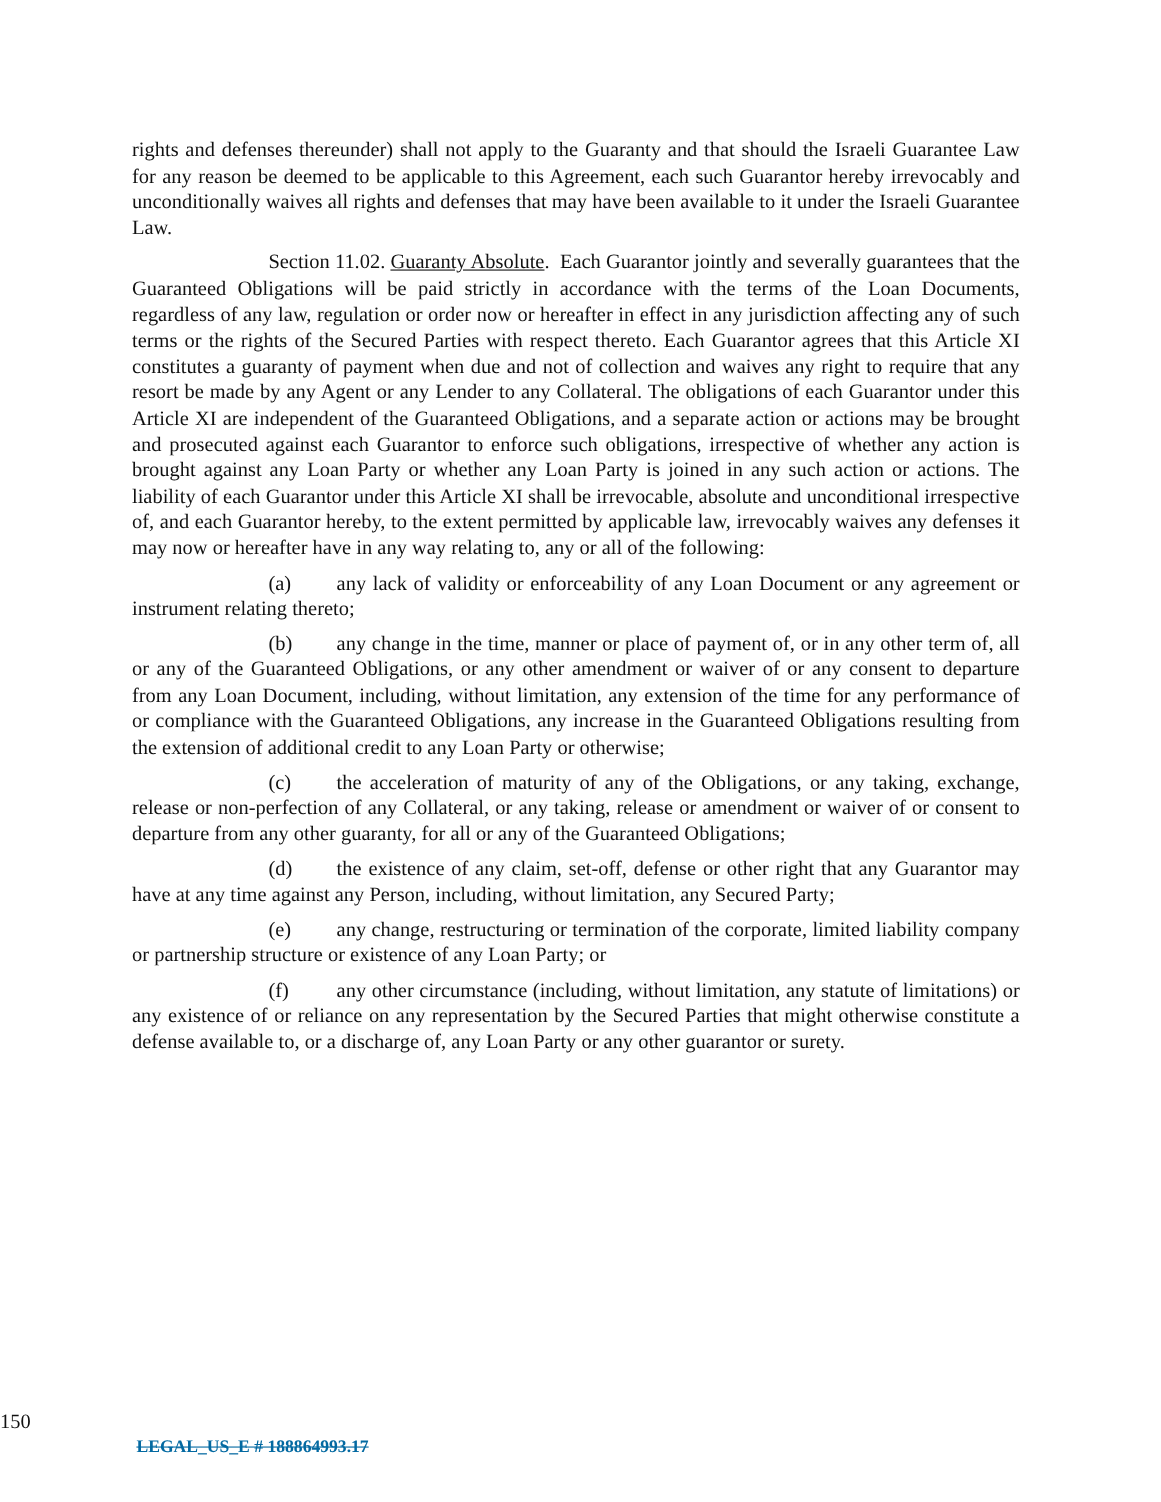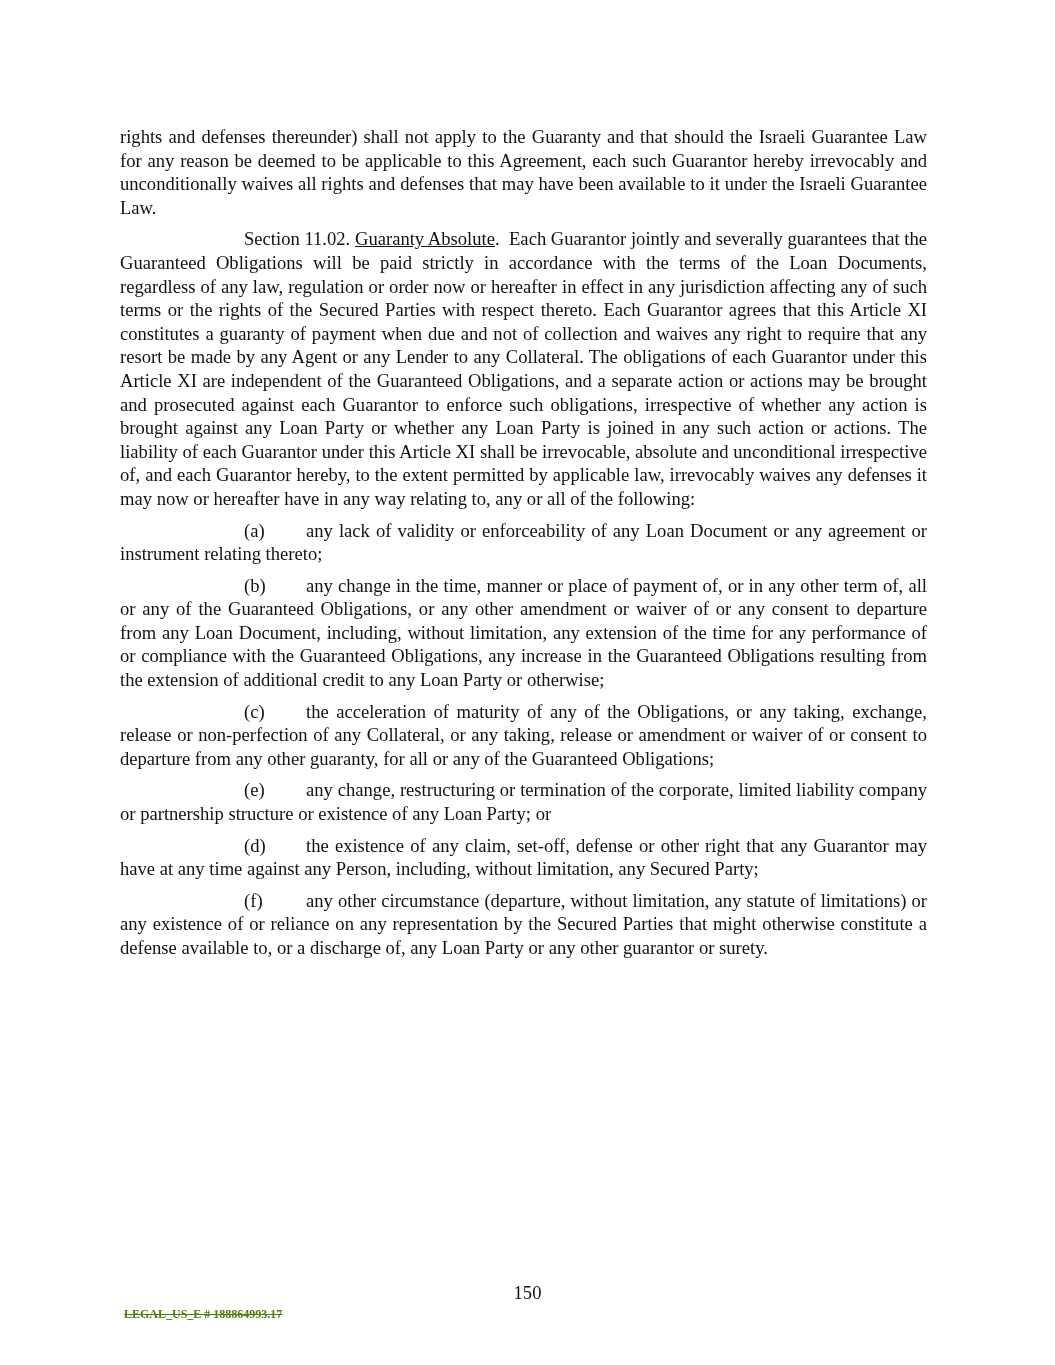--- a/index.html
+++ b/index.html
@@ -9,45 +9,45 @@
       font-family: "Liberation Serif", serif; font-size: 18.6px; line-height: 23.6px;
       color: #111111;
     }
     .para { margin: 0; text-align: justify; }
     .gap { margin-top: 8px; }
     .indent-section { text-indent: 124px; }
     .clause { text-indent: 124px; }
     .clause .label { display: inline-block; text-indent: 0; width: 62px; }
     .u { text-decoration: underline; }
     .page-number {
-      position: absolute; left: 0; width: 1055px; top: 1282px; text-align: center;
+      position: absolute; left: 0; width: 1055px; top: 1282px; text-align: left;
       font-family: "Liberation Serif", serif; font-size: 18.6px; color: #111111;
     }
     .doc-id {
       position: absolute; left: 124px; top: 1307px;
-      font-family: "Liberation Serif", serif; font-size: 12px; font-weight: bold;
-      color: #4d7c0f; text-decoration: line-through;
+      font-family: "Liberation Serif", serif; font-size: 16px; font-weight: bold;
+      color: #0369a1; text-decoration: line-through;
     }
   </style>
 </head>
 <body>
 
 <div class="page">
   <p class="para">rights and defenses thereunder) shall not apply to the Guaranty and that should the Israeli Guarantee Law for any reason be deemed to be applicable to this Agreement, each such Guarantor hereby irrevocably and unconditionally waives all rights and defenses that may have been available to it under the Israeli Guarantee Law.</p>
 
   <p class="para gap indent-section"><span>Section 11.02.</span> <span class="u">Guaranty Absolute</span><span>.</span>&nbsp;&nbsp;<span>Each Guarantor jointly and severally guarantees that the Guaranteed Obligations will be paid strictly in accordance with the terms of the Loan Documents, regardless of any law, regulation or order now or hereafter in effect in any jurisdiction affecting any of such terms or the rights of the Secured Parties with respect thereto. Each Guarantor agrees that this Article XI constitutes a guaranty of payment when due and not of collection and waives any right to require that any resort be made by any Agent or any Lender to any Collateral.  The obligations of each Guarantor under this Article XI are independent of the Guaranteed Obligations, and a separate action or actions may be brought and prosecuted against each Guarantor to enforce such obligations, irrespective of whether any action is brought against any Loan Party or whether any Loan Party is joined in any such action or actions.  The liability of each Guarantor under this Article XI shall be irrevocable, absolute and unconditional irrespective of, and each Guarantor hereby, to the extent permitted by applicable law, irrevocably waives any defenses it may now or hereafter have in any way relating to, any or all of the following:</span></p>
 
   <p class="para gap clause"><span class="label">(a)</span><span>any lack of validity or enforceability of any Loan Document or any agreement or instrument relating thereto;</span></p>
 
   <p class="para gap clause"><span class="label">(b)</span><span>any change in the time, manner or place of payment of, or in any other term of, all or any of the Guaranteed Obligations, or any other amendment or waiver of or any consent to departure from any Loan Document, including, without limitation, any extension of the time for any performance of or compliance with the Guaranteed Obligations,  any increase in the Guaranteed Obligations resulting from the extension of additional credit to any Loan Party or otherwise;</span></p>
 
   <p class="para gap clause"><span class="label">(c)</span><span>the acceleration of maturity of any of the Obligations, or any taking, exchange, release or non-perfection of any Collateral, or any taking, release or amendment or waiver of or consent to departure from any other guaranty, for all or any of the Guaranteed Obligations;</span></p>
 
+  <p class="para gap clause"><span class="label">(d)</span><span>the existence of any claim, set-off, defense or other right that any Guarantor may have at any time against any Person, including, without limitation, any Secured Party;</span></p>
+
   <p class="para gap clause"><span class="label">(e)</span><span>any change, restructuring or termination of the corporate, limited liability company or partnership structure or existence of any Loan Party; or</span></p>
 
-  <p class="para gap clause"><span class="label">(d)</span><span>the existence of any claim, set-off, defense or other right that any Guarantor may have at any time against any Person, including, without limitation, any Secured Party;</span></p>
-
-  <p class="para gap clause"><span class="label">(f)</span><span>any other circumstance (departure, without limitation, any statute of limitations) or any existence of or reliance on any representation by the Secured Parties that might otherwise constitute a defense available to, or a discharge of, any Loan Party or any other guarantor or surety.</span></p>
+  <p class="para gap clause"><span class="label">(f)</span><span>any other circumstance (including, without limitation, any statute of limitations) or any existence of or reliance on any representation by the Secured Parties that might otherwise constitute a defense available to, or a discharge of, any Loan Party or any other guarantor or surety.</span></p>
 
 </div>
 
 <div class="page-number">150</div>
 <div class="doc-id">LEGAL_US_E # 188864993.17</div>
 
 </body></html>

